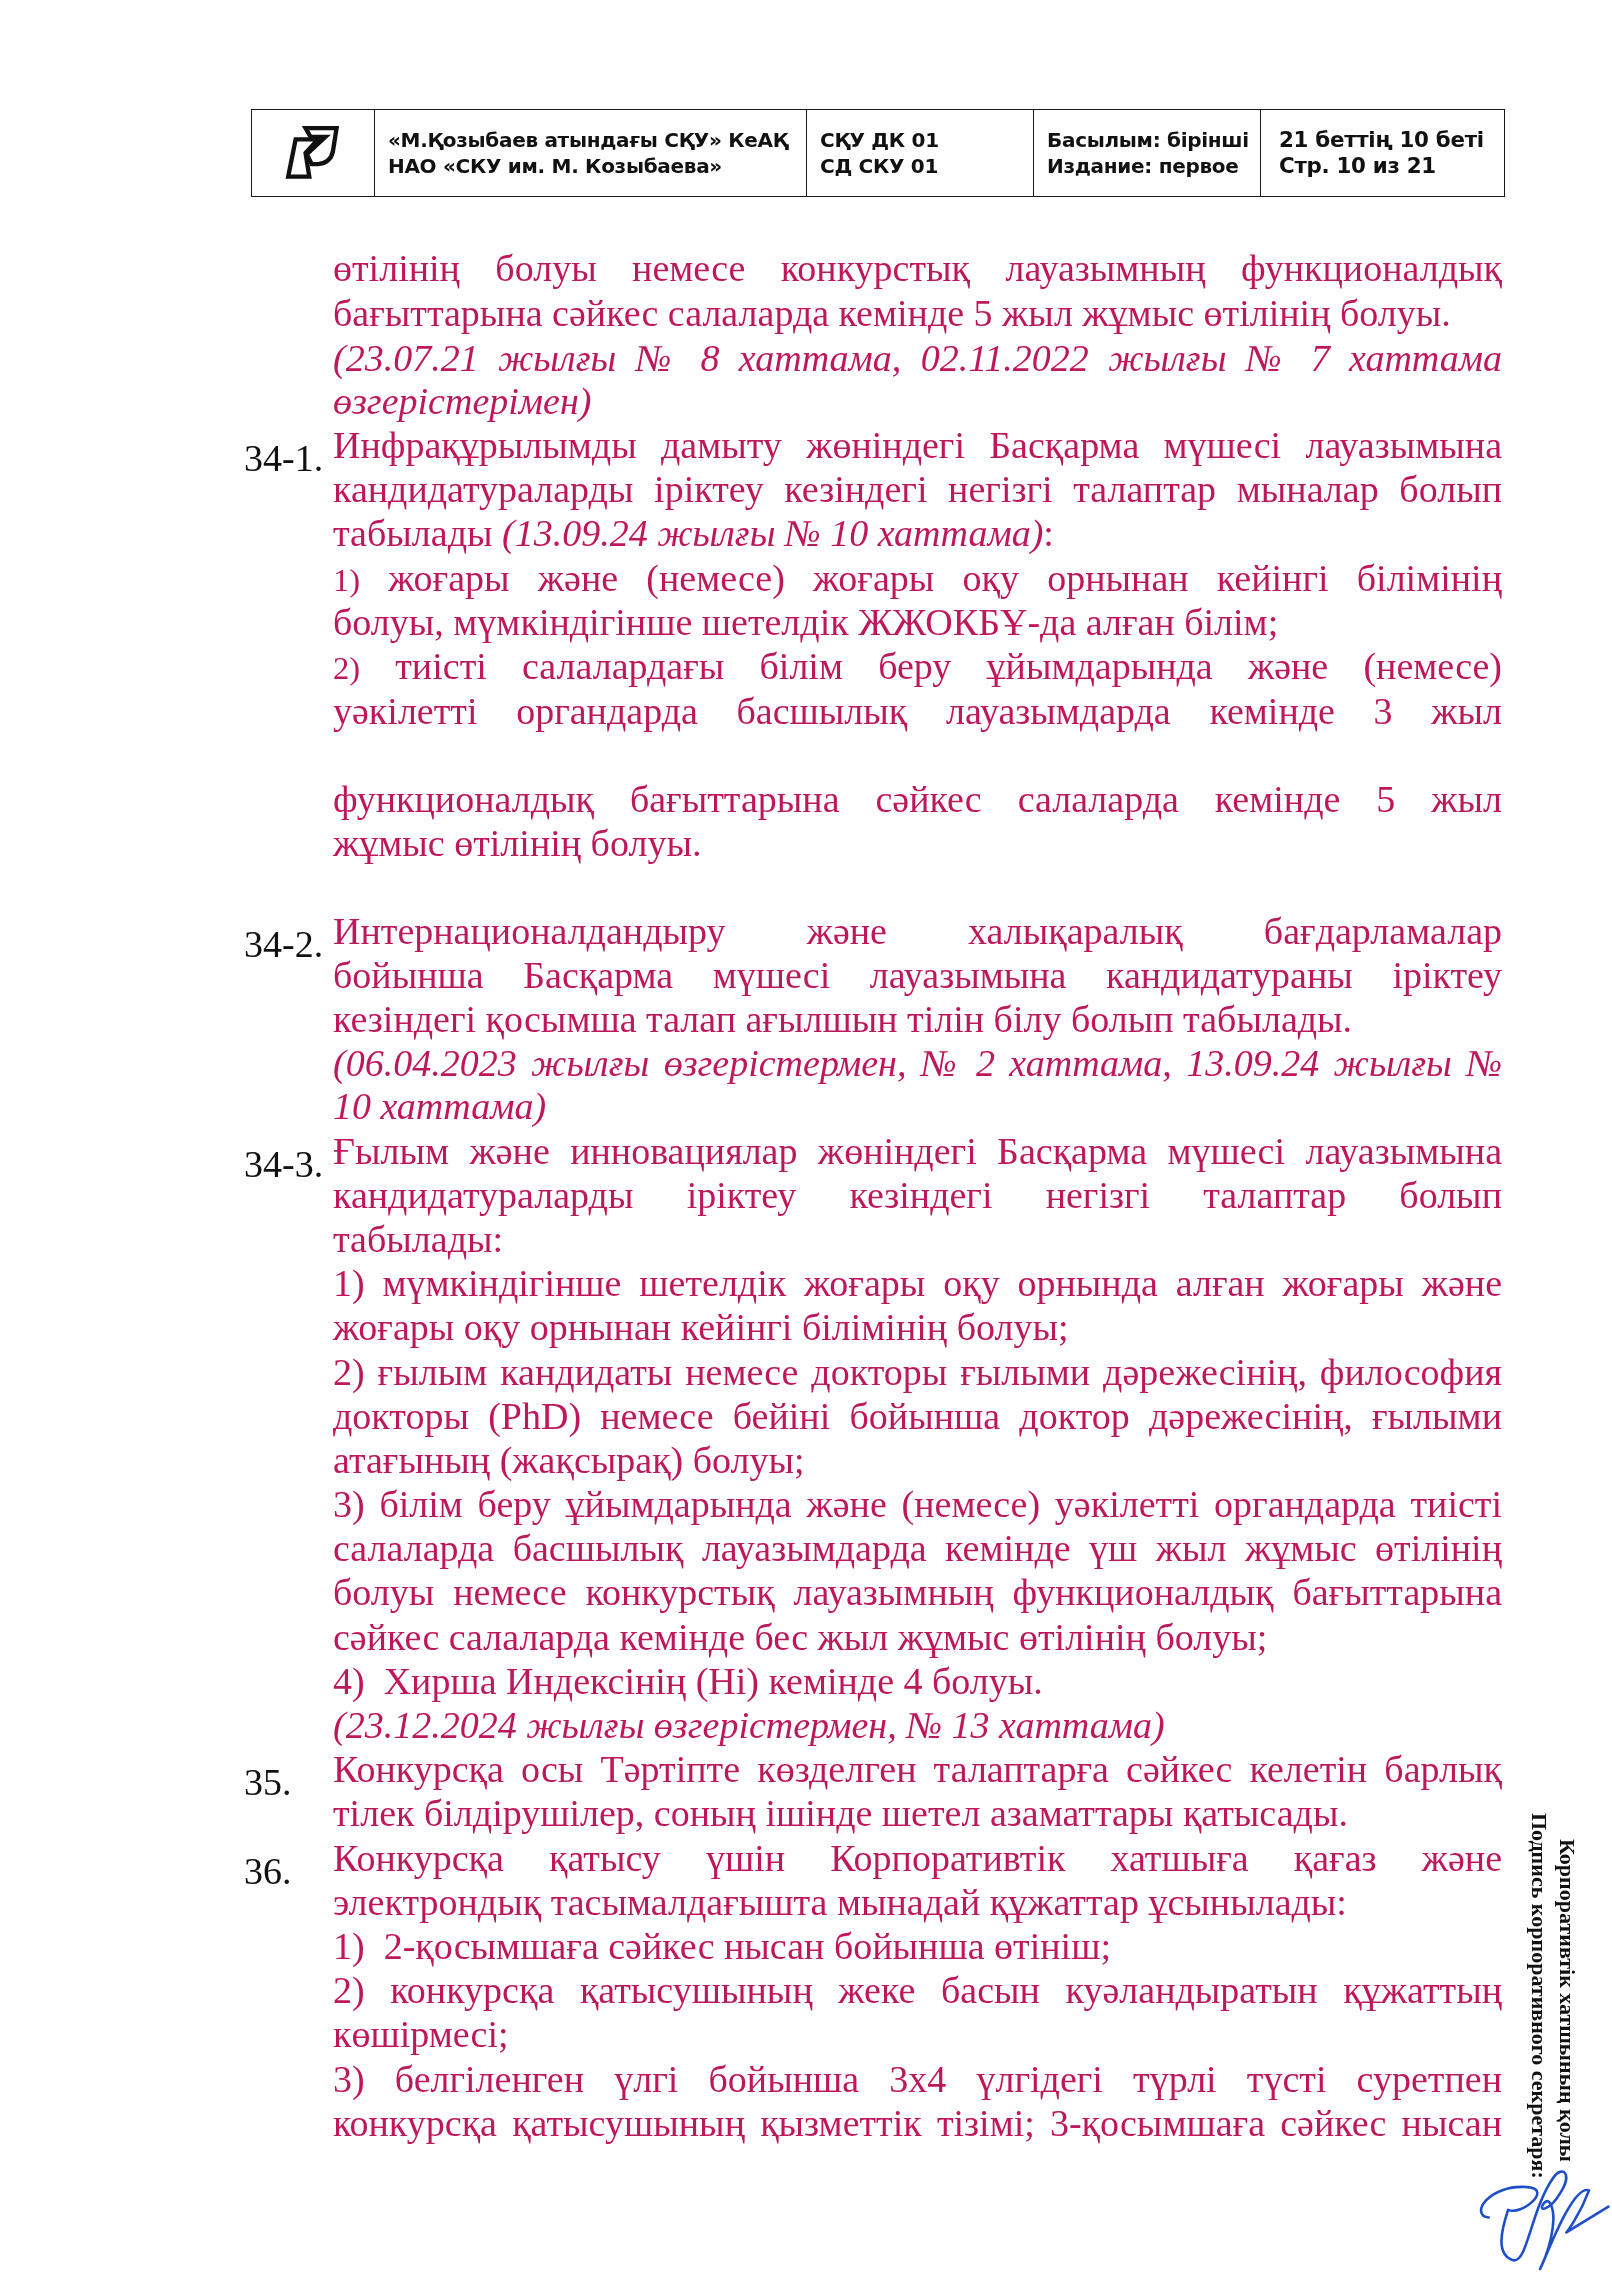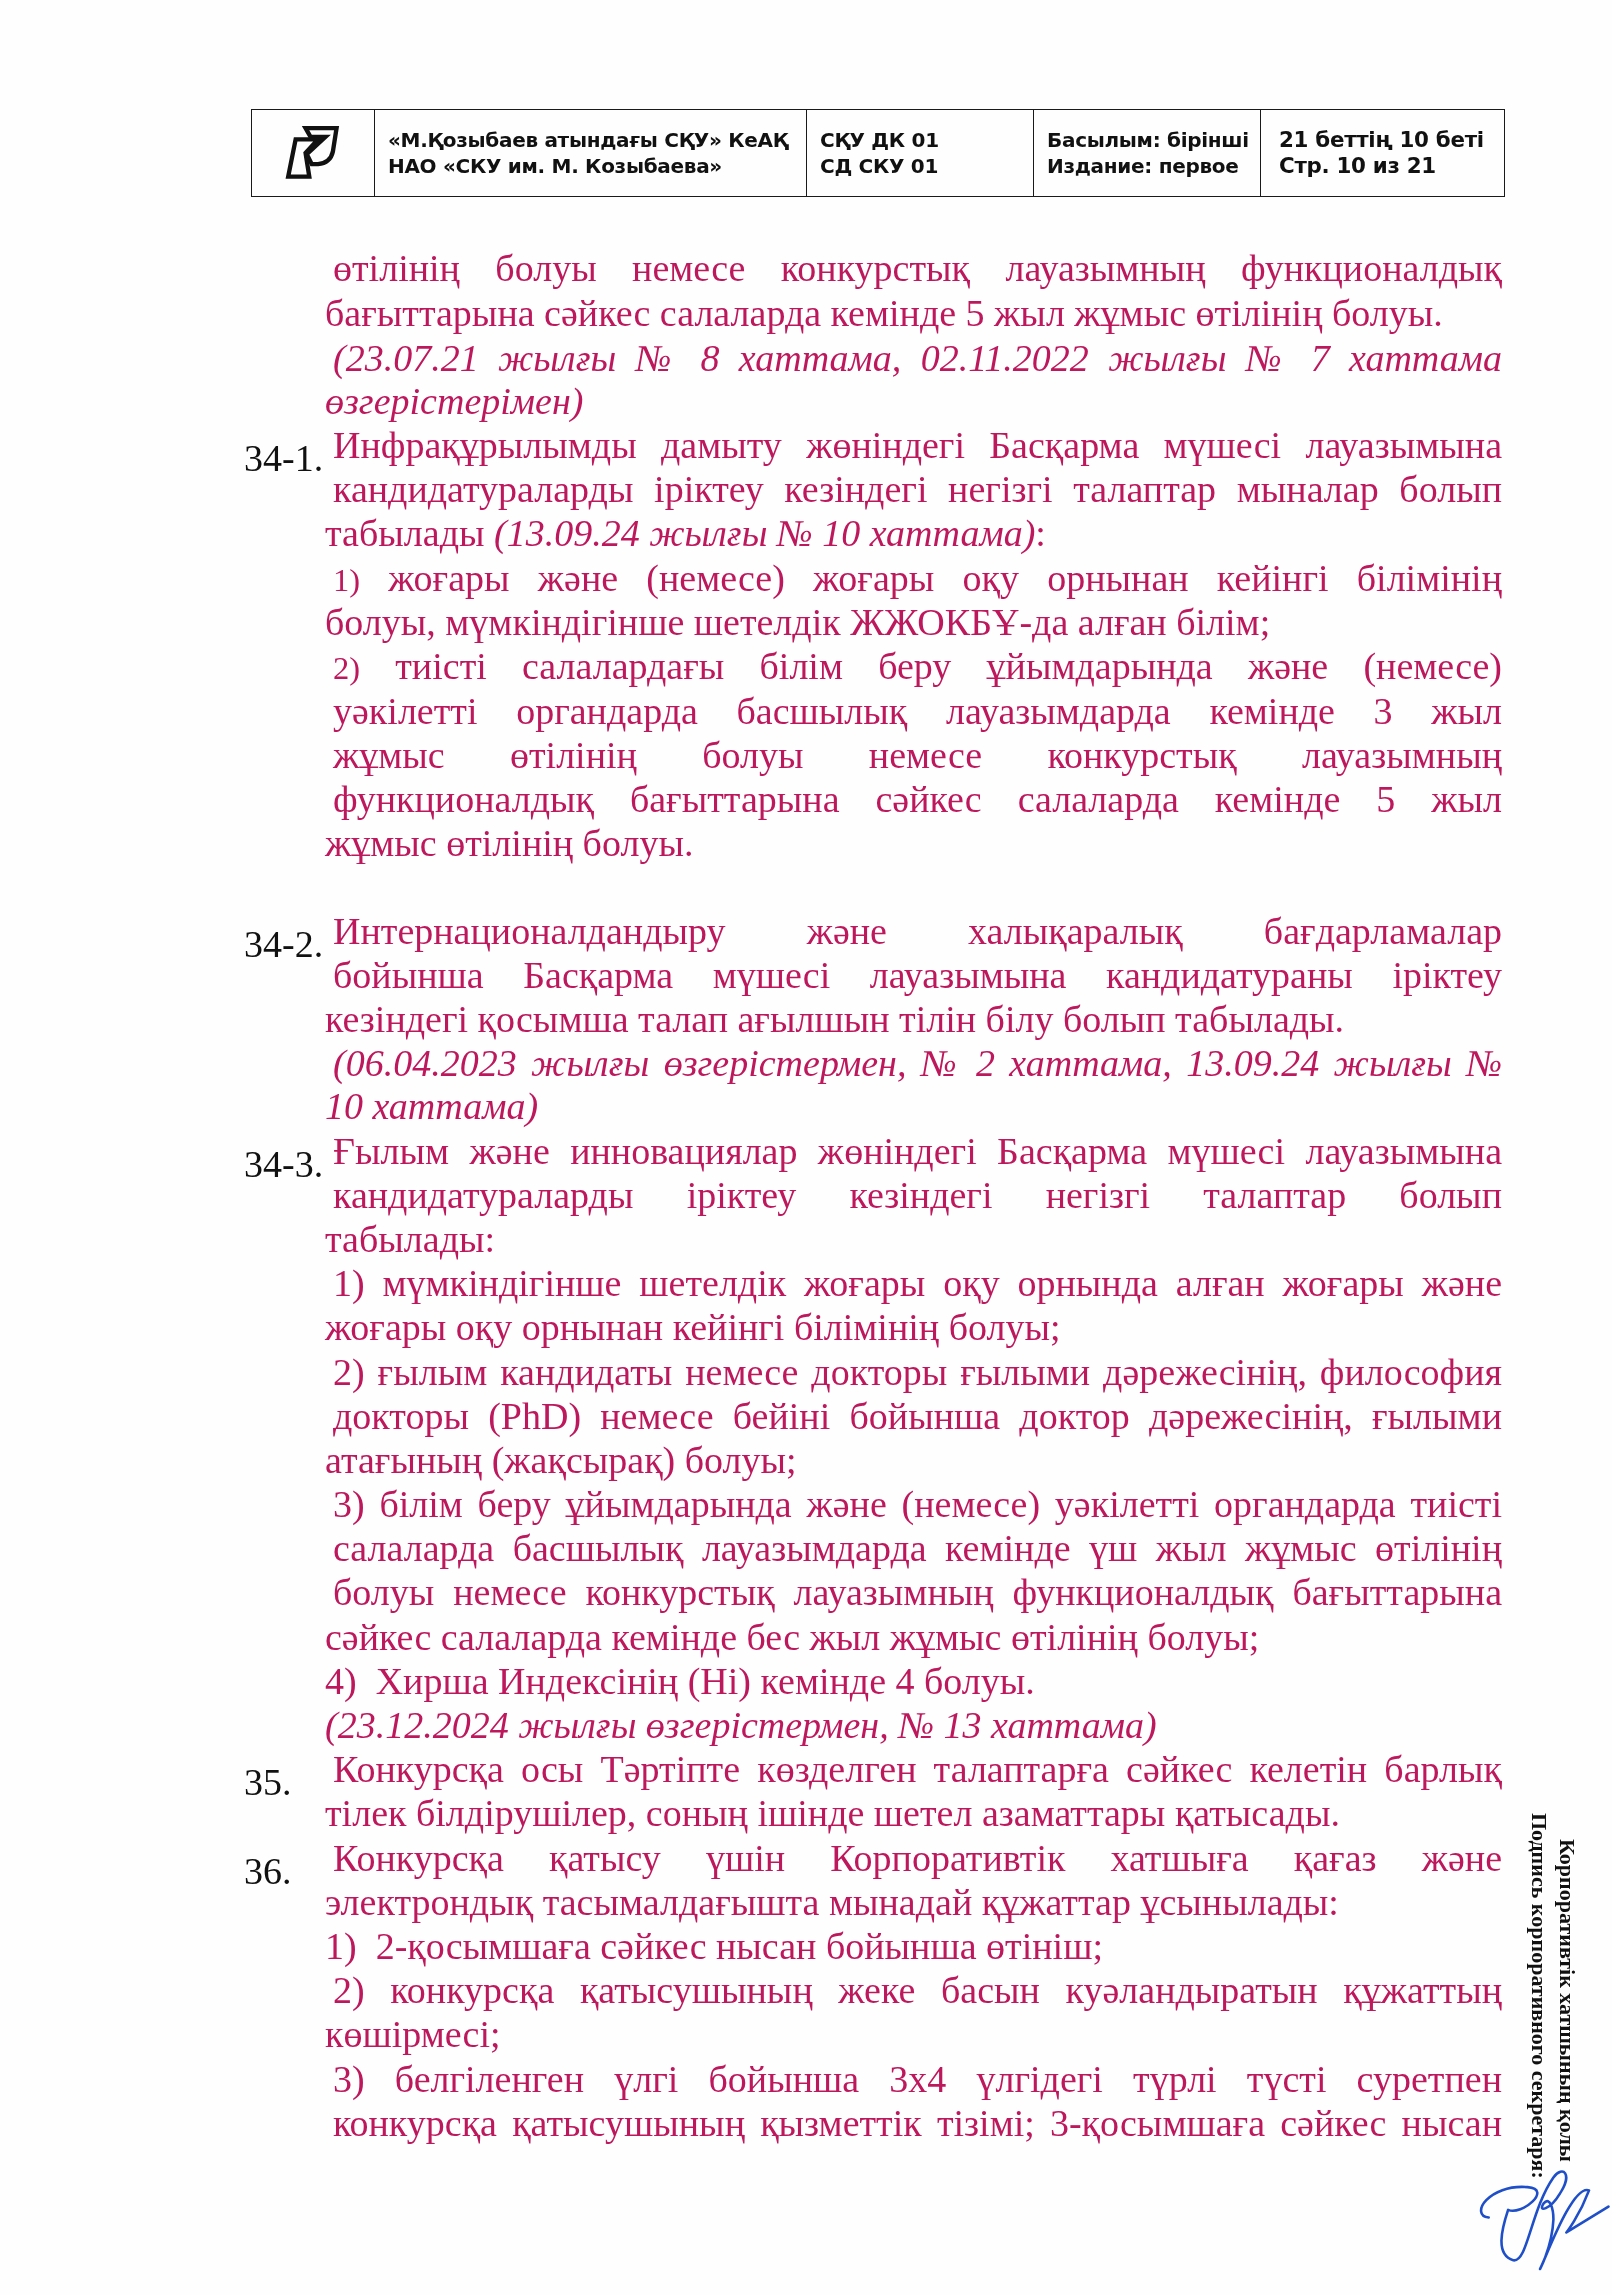--- a/index.html
+++ b/index.html
@@ -17,21 +17,21 @@
   .c-logo { width: 123px; align-items: center; padding-left: 0 !important; }
   .c-org { width: 432px; }
   .c-code { width: 227px; }
   .c-ed { width: 227px; }
   .c-page { flex: 1; padding-left: 18px !important; font-size: 21.4px !important; }
 
   
   .ln { position: absolute; font-family: "Liberation Serif", serif; font-size: 38px;
         color: #be185d; white-space: nowrap; line-height: 43px; }
   .j { left: 333px; width: 1169px; text-align: justify; text-align-last: justify; }
-  .l { left: 325px; }
+  .l { left: 333px; }
   .it { font-style: italic; }
   .num { position: absolute; left: 244px; font-family: "Liberation Serif", serif;
          font-size: 38px; color: #111; line-height: 43px; margin-top: 13px; }
   .sm { font-size: 32.5px; }
 
   
   .side { position: absolute; left: 1521px; top: 1813px; width: 71px; height: 364px; }
   .side .v { position: absolute; top: 0; writing-mode: vertical-rl;
              font-family: "Liberation Serif", serif; font-weight: bold; font-size: 22px;
              color: #111; line-height: 26px; white-space: nowrap; }
@@ -77,21 +77,20 @@
   <div class="ln l it" style="top:380px">өзгерістерімен)</div>
 
   <div class="num" style="top:424px">34-1.</div>
   <div class="ln j" style="top:424px">Инфрақұрылымды дамыту жөніндегі Басқарма мүшесі лауазымына</div>
   <div class="ln j" style="top:468px">кандидатураларды іріктеу кезіндегі негізгі талаптар мыналар болып</div>
   <div class="ln l" style="top:512px"><span>табылады </span><span class="it">(13.09.24 жылғы № 10 хаттама)</span><span>:</span></div>
   <div class="ln j" style="top:557px"><span class="sm">1)</span> <span>жоғары және (немесе) жоғары оқу орнынан кейінгі білімінің</span></div>
   <div class="ln l" style="top:601px">болуы, мүмкіндігінше шетелдік ЖЖОКБҰ-да алған білім;</div>
   <div class="ln j" style="top:645px"><span class="sm">2)</span> <span>тиісті салалардағы білім беру ұйымдарында және (немесе)</span></div>
   <div class="ln j" style="top:690px">уәкілетті органдарда басшылық лауазымдарда кемінде 3 жыл</div>
-  <div class="ln j" style="top:734px">жұмыс өтілінің болуы немесе конкурстық лауазымның</div>
   <div class="ln j" style="top:778px">функционалдық бағыттарына сәйкес салаларда кемінде 5 жыл</div>
   <div class="ln l" style="top:822px">жұмыс өтілінің болуы.</div>
 
   <div class="num" style="top:910px">34-2.</div>
   <div class="ln j" style="top:910px">Интернационалдандыру және халықаралық бағдарламалар</div>
   <div class="ln j" style="top:954px">бойынша Басқарма мүшесі лауазымына кандидатураны іріктеу</div>
   <div class="ln l" style="top:998px">кезіндегі қосымша талап ағылшын тілін білу болып табылады.</div>
   <div class="ln j it" style="top:1042px">(06.04.2023 жылғы өзгерістермен, № 2 хаттама, 13.09.24 жылғы №</div>
   <div class="ln l it" style="top:1085px">10 хаттама)</div>
 

